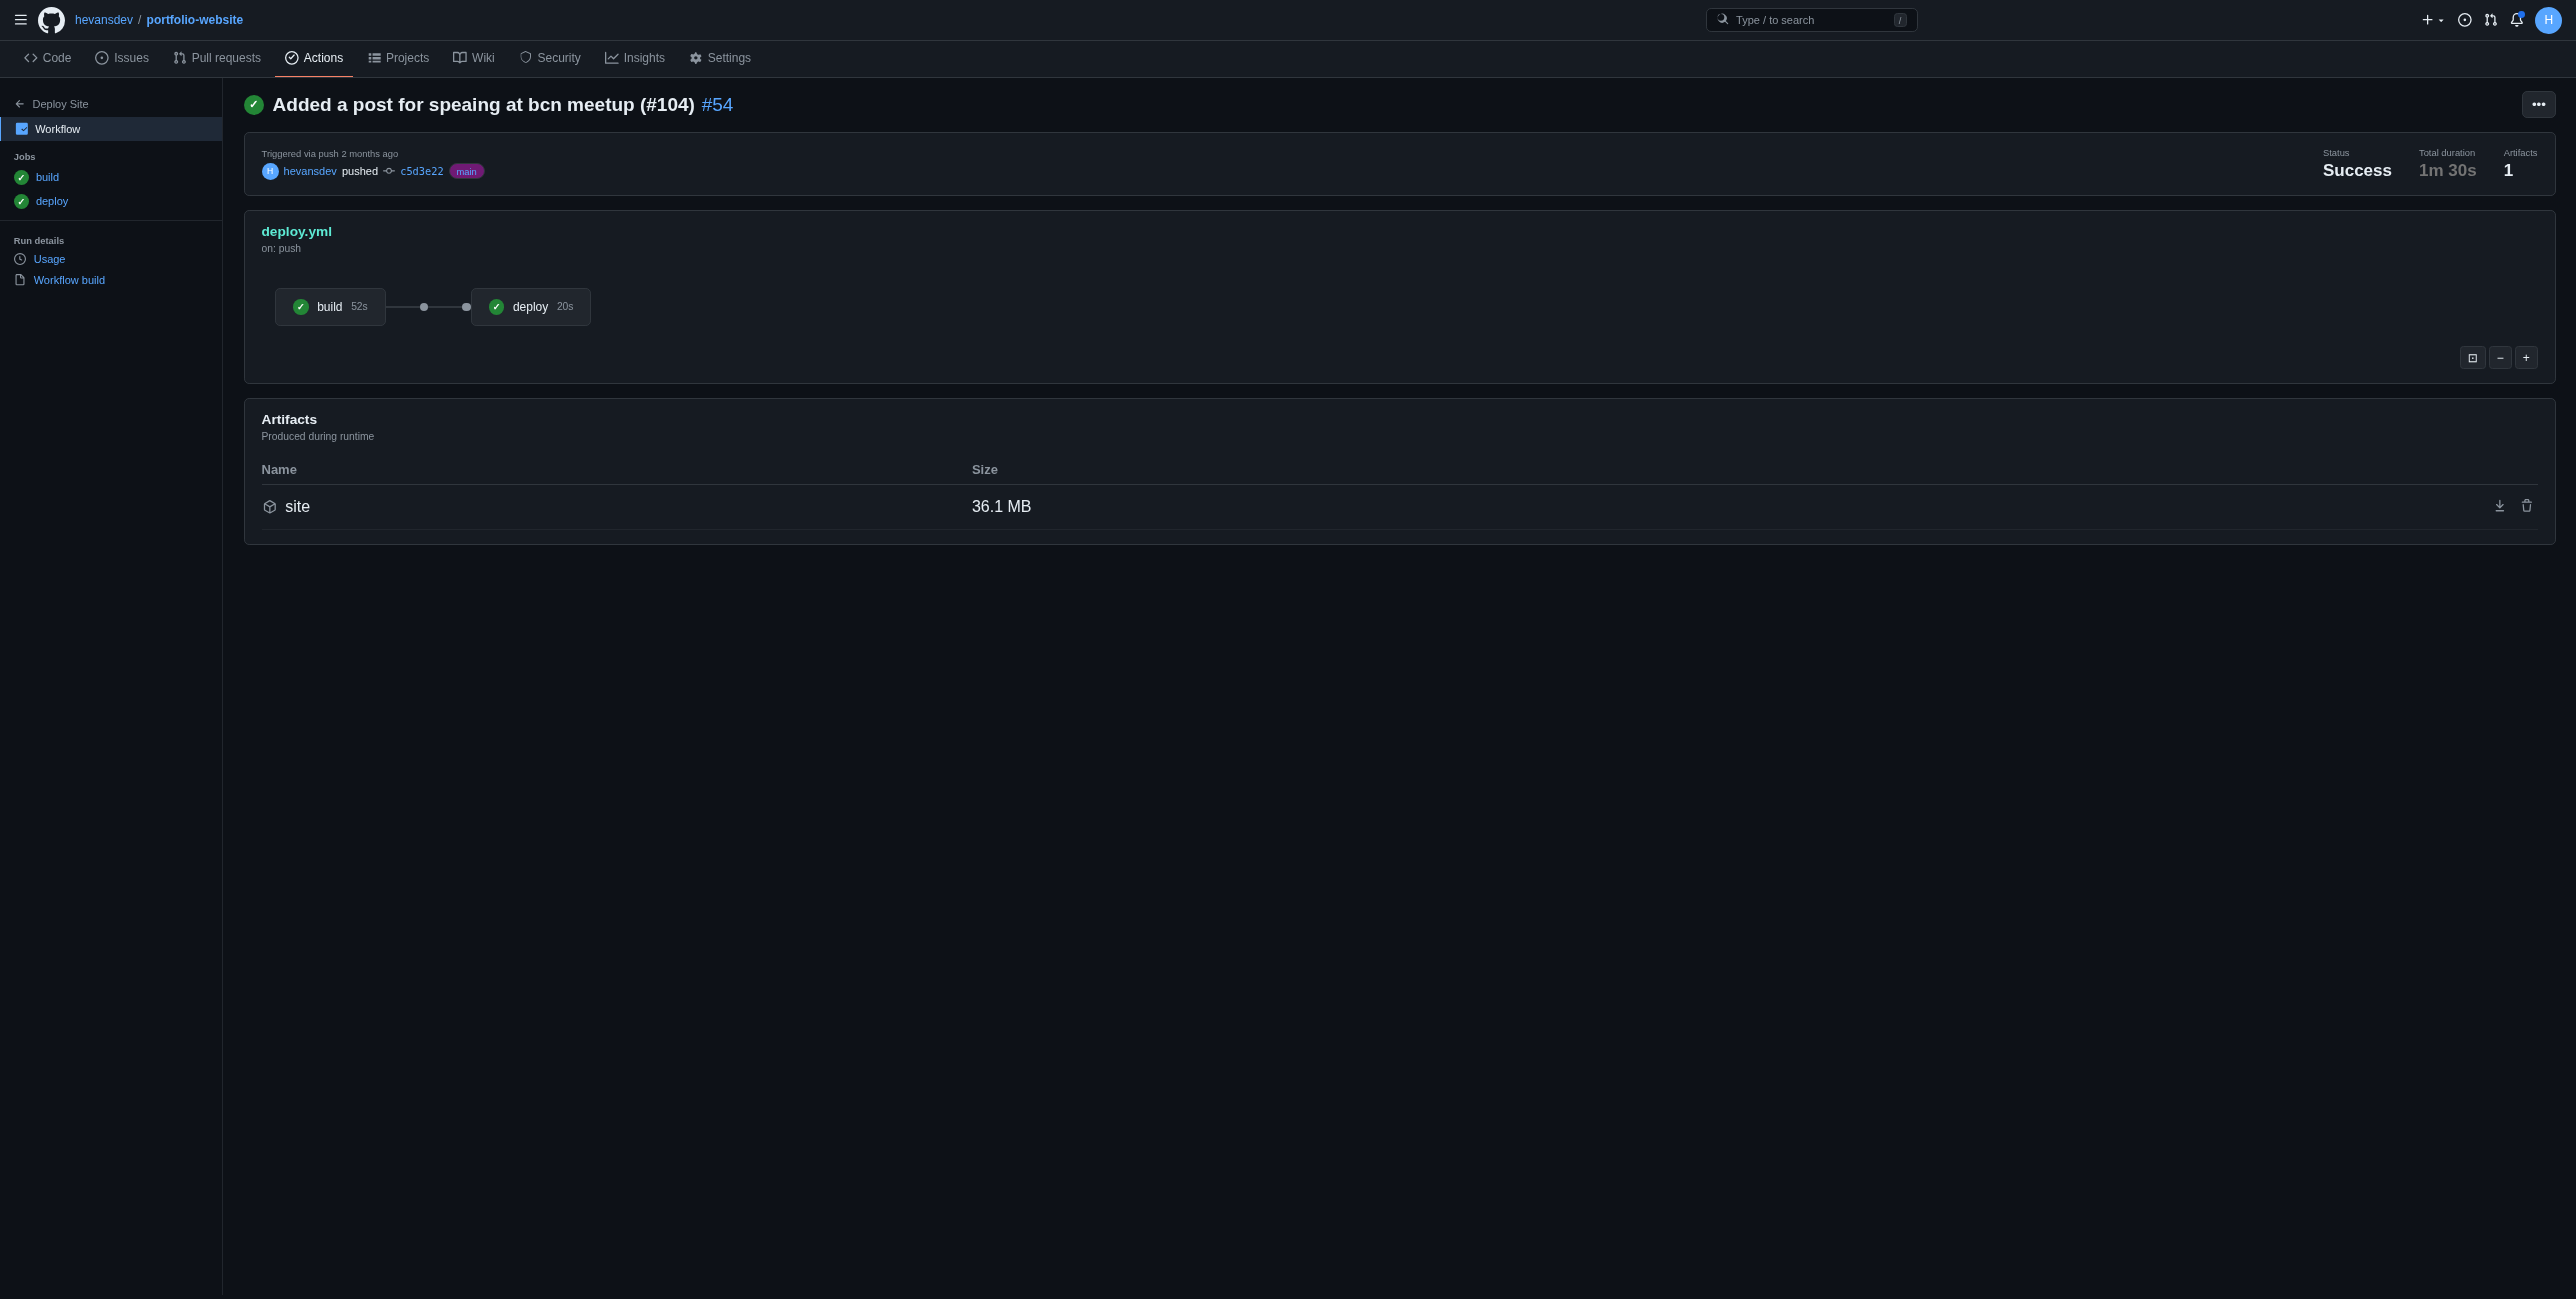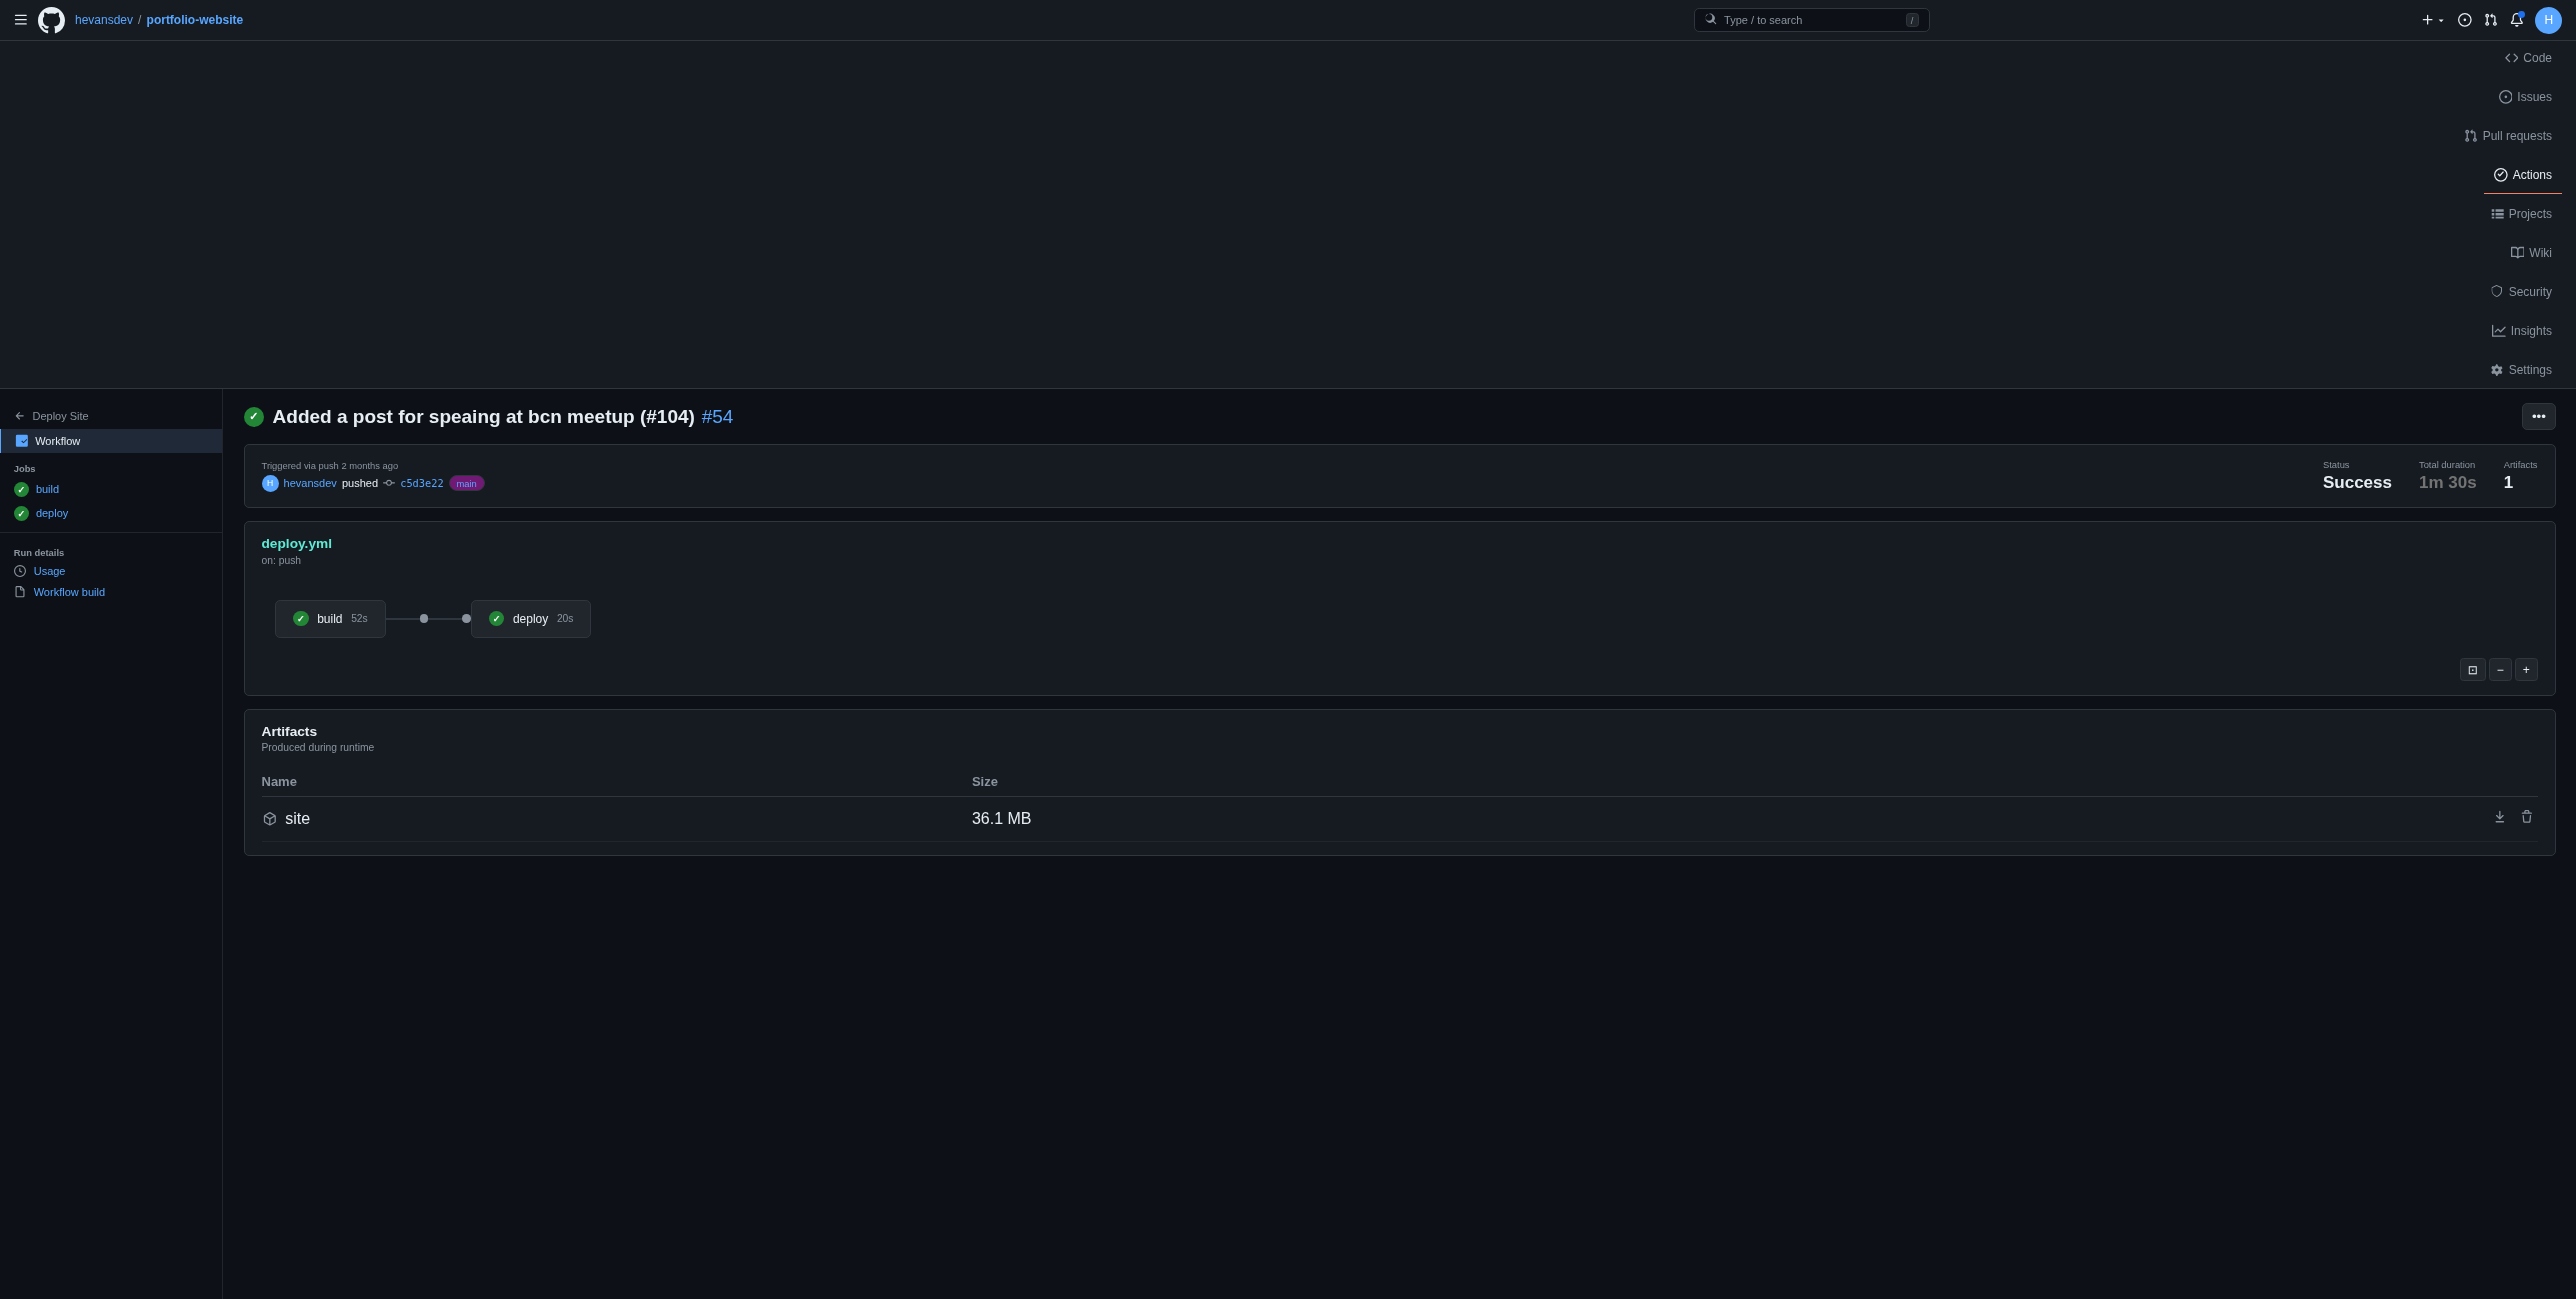--- a/index.html
+++ b/index.html
@@ -48,21 +48,21 @@
       justify-content: center;
     }
     .search-bar {
       display: flex;
       align-items: center;
       background: #0d1117;
       border: 0.9px solid #30363d;
       border-radius: 5.1px;
       padding: 3.4px 10.3px;
       gap: 6.8px;
-      width: 236px;
+      width: 212px;
       cursor: text;
     }
     .search-bar .search-icon { color: #8b949e; }
     .search-placeholder { color: #8b949e; font-size: 11px; flex: 1; }
     .search-slash {
       background: #21262d;
       border: 0.9px solid #30363d;
       border-radius: 3.4px;
       padding: 0.9px 4.3px;
       font-size: 9.4px;
@@ -94,24 +94,23 @@
       cursor: pointer;
       display: flex; align-items: center; justify-content: center;
       font-size: 12px; color: #fff;
     }
 
     
     .repo-tabs {
       background: #161b22;
       border-bottom: 0.9px solid #30363d;
       display: flex;
-      align-items: flex-end;
+      align-items: center;
       padding: 0 13.7px;
       gap: 3.4px;
-      flex-direction: column;
     }
     .repo-tab {
       display: flex;
       align-items: center;
       gap: 5.1px;
       padding: 10.3px 10.3px;
       font-size: 12px;
       color: #8b949e;
       cursor: pointer;
       border-bottom: 1.7px solid transparent;

